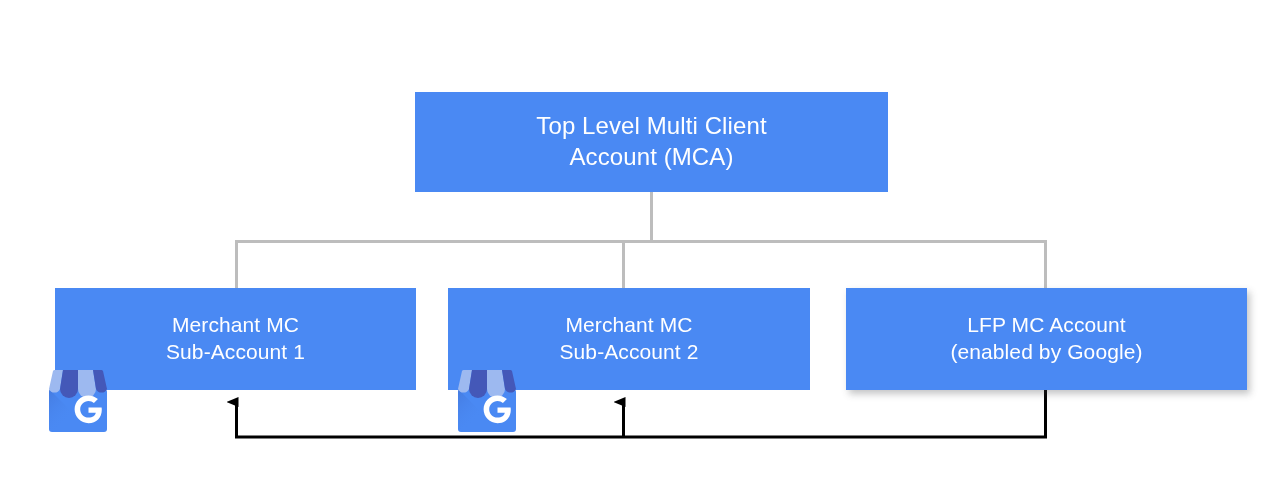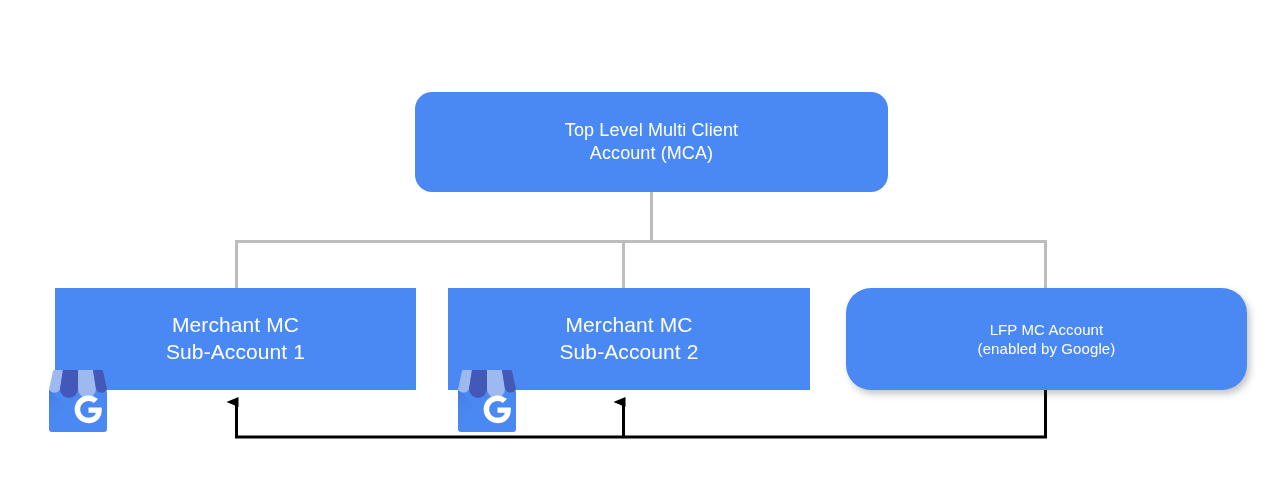--- a/index.html
+++ b/index.html
@@ -44,22 +44,21 @@
     white-space: pre-line;
     padding: 0 10px;
   }
 
   
   #node-mca {
     left: 415px;
     top: 92px;
     width: 473px;
     height: 100px;
-    font-size: 18px;
-    border-radius: 17px;
+    font-size: 24px;
   }
 
   
   #node-merchant-1 {
     left: 55px;
     top: 288px;
     width: 361px;
     height: 102px;
     font-size: 21px;
   }
@@ -72,23 +71,22 @@
     height: 102px;
     font-size: 21px;
   }
 
   
   #node-lfp {
     left: 846px;
     top: 288px;
     width: 401px;
     height: 102px;
-    font-size: 15px;
+    font-size: 21px;
     box-shadow: 3px 4px 7px rgba(60, 64, 67, 0.30);
-    border-radius: 25px;
   }
 
   
   .gmb-icon {
     position: absolute;
     width: 76px;
     height: 76px;
   }
   #gmb-icon-1 { left: 40px; top: 362px; }
   #gmb-icon-2 { left: 449px; top: 362px; }

